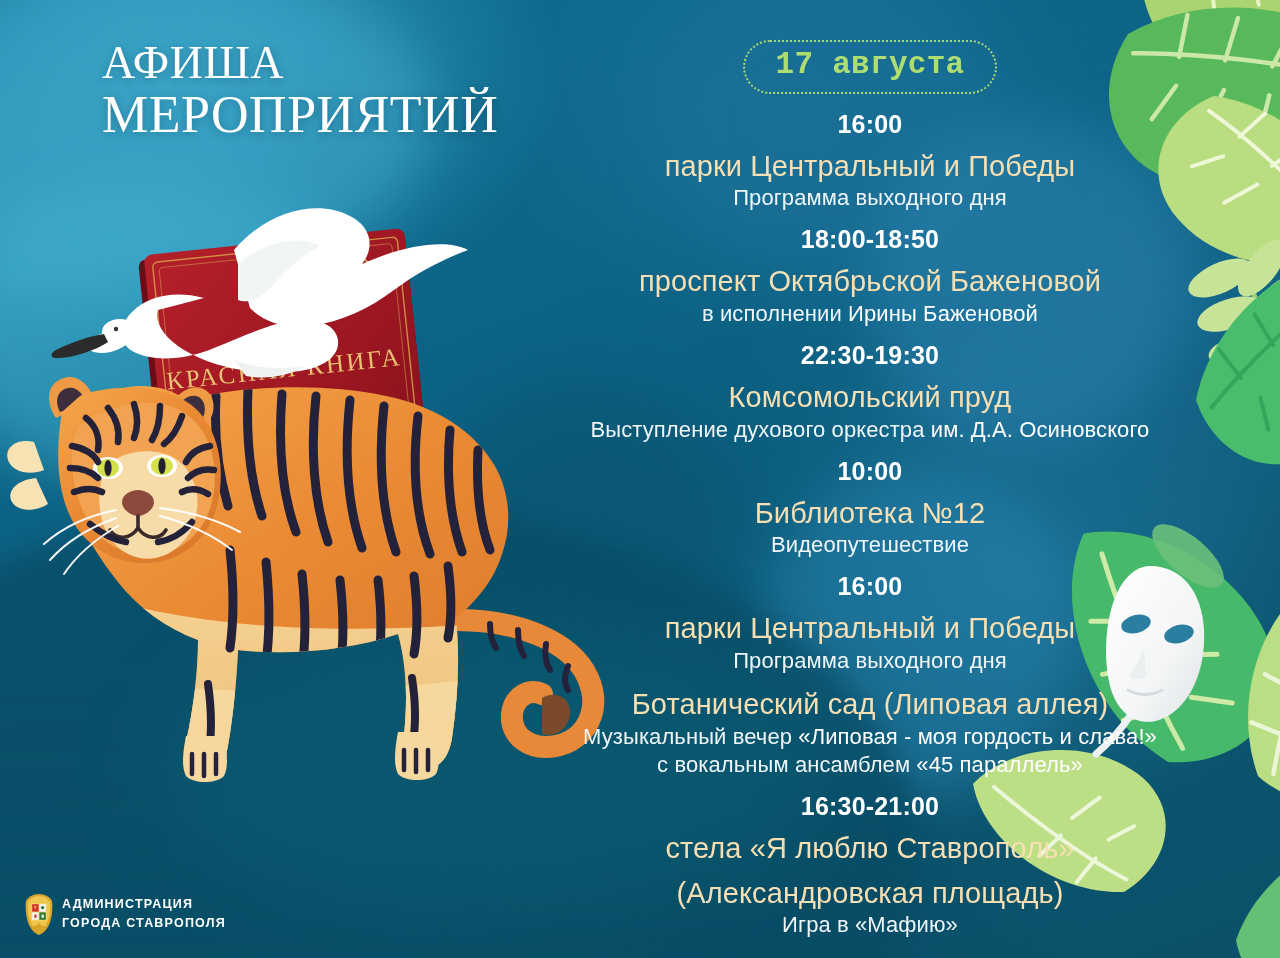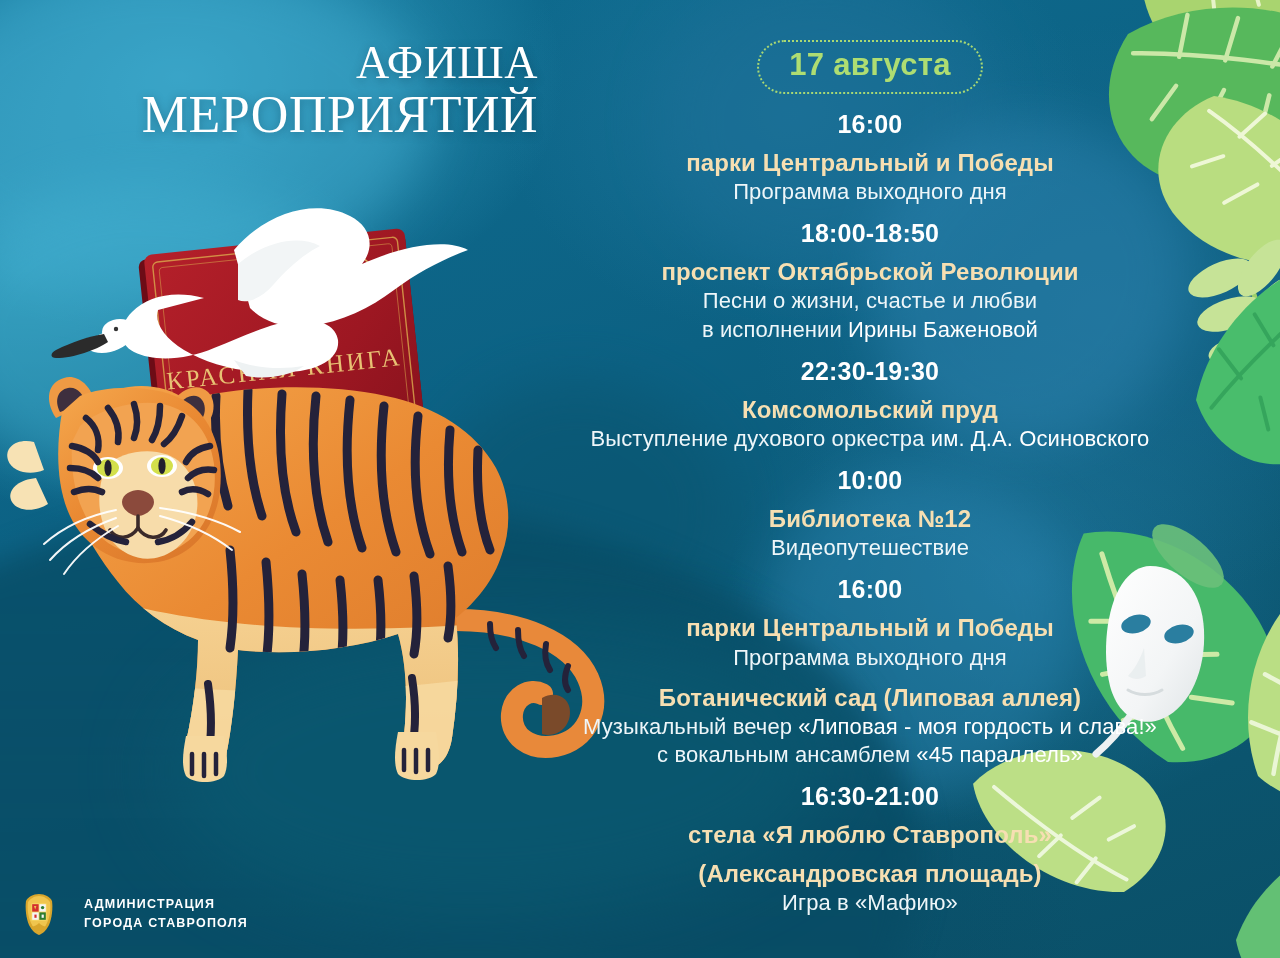--- a/index.html
+++ b/index.html
@@ -44,22 +44,22 @@
     border-radius:50%;
     background:linear-gradient(180deg, rgba(8,76,101,.75), rgba(8,76,101,.95));
     filter:blur(14px);
   }
 
   
   .leaf-layer{ position:absolute; inset:0; pointer-events:none; }
 
   
   .title{
-    position:absolute; left:78px; top:38px; width:460px;
-    text-align:right;
+    position:absolute; left:102px; top:38px; width:460px;
+    text-align:left;
     font-family:"Liberation Serif", serif;
     color:#ffffff;
     font-weight:400;
     line-height:1.07;
     letter-spacing:.5px;
     text-shadow:0 2px 10px rgba(0,40,60,.35);
   }
   .title .l1{ display:block; font-size:46px; }
   .title .l2{ display:block; font-size:52px; }
 
@@ -73,43 +73,43 @@
     margin:0 auto;
     padding:6px 30px 9px;
     border:2px dotted #a9d973;
     border-radius:34px;
     color:#aedd72;
     font-size:31px;
     font-weight:700;
     letter-spacing:.3px;
     line-height:1.12;
   }
-  .day1-wrap{ margin-bottom:14px; }
+  .day1-wrap{ margin-bottom:14px;font-family:Liberation Mono, monospace; }
   .day2-wrap{ margin-top:26px; margin-bottom:14px; }
 
   .ev{ margin-bottom:11px; }
   .ev-time{
     color:#ffffff; font-weight:700; font-size:25px; letter-spacing:.2px;
     line-height:1.28; margin-bottom:1px;
   }
   .ev-venue{
-    color:#f6dfb2; font-weight:700; font-size:24px; letter-spacing:.1px;
+    color:#f6dfb2; font-weight:400; font-size:29px; letter-spacing:.1px;
     line-height:1.26;
     margin-top:8px;
   }
   .ev-desc{
     color:#eef6f9; font-weight:400; font-size:22px; letter-spacing:.1px;
     line-height:1.28;
   }
   .ev-desc b{ font-weight:400; color:#ffffff; }
 
   
   .footer-logo{
     position:absolute; left:22px; bottom:22px;
-    display:flex; align-items:center; gap:28px;
+    display:flex; align-items:center; gap:6px;
   }
   .coa{ width:34px; height:44px; display:block; }
   .logo-text{
     color:#ffffff; font-size:12.5px; font-weight:700;
     letter-spacing:1.2px; line-height:1.55; text-transform:uppercase;
   }
 
   
   .art{ position:absolute; pointer-events:none; }
   .tiger-art{ left:-10px; top:150px; width:640px; height:680px; }
@@ -439,22 +439,21 @@
     </div>
 
     <div class="ev">
       <div class="ev-time">16:00</div>
       <div class="ev-venue">парки Центральный и Победы</div>
       <div class="ev-desc">Программа выходного дня</div>
     </div>
 
     <div class="ev">
       <div class="ev-time">18:00-18:50</div>
-      <div class="ev-venue">проспект Октябрьской Революции</div>
-      <div class="ev-desc">Песни о жизни, счастье и любви</div>
+      <div class="ev-venue">проспект Октябрьской Баженовой</div>
       <div class="ev-desc"><span>в исполнении </span><b>Ирины Баженовой</b></div>
     </div>
 
     <div class="ev">
       <div class="ev-time">22:30-19:30</div>
       <div class="ev-venue">Комсомольский пруд</div>
       <div class="ev-desc"><span>Выступление духового оркестра </span><b>им. Д.А. Осиновского</b></div>
     </div>
 
 

